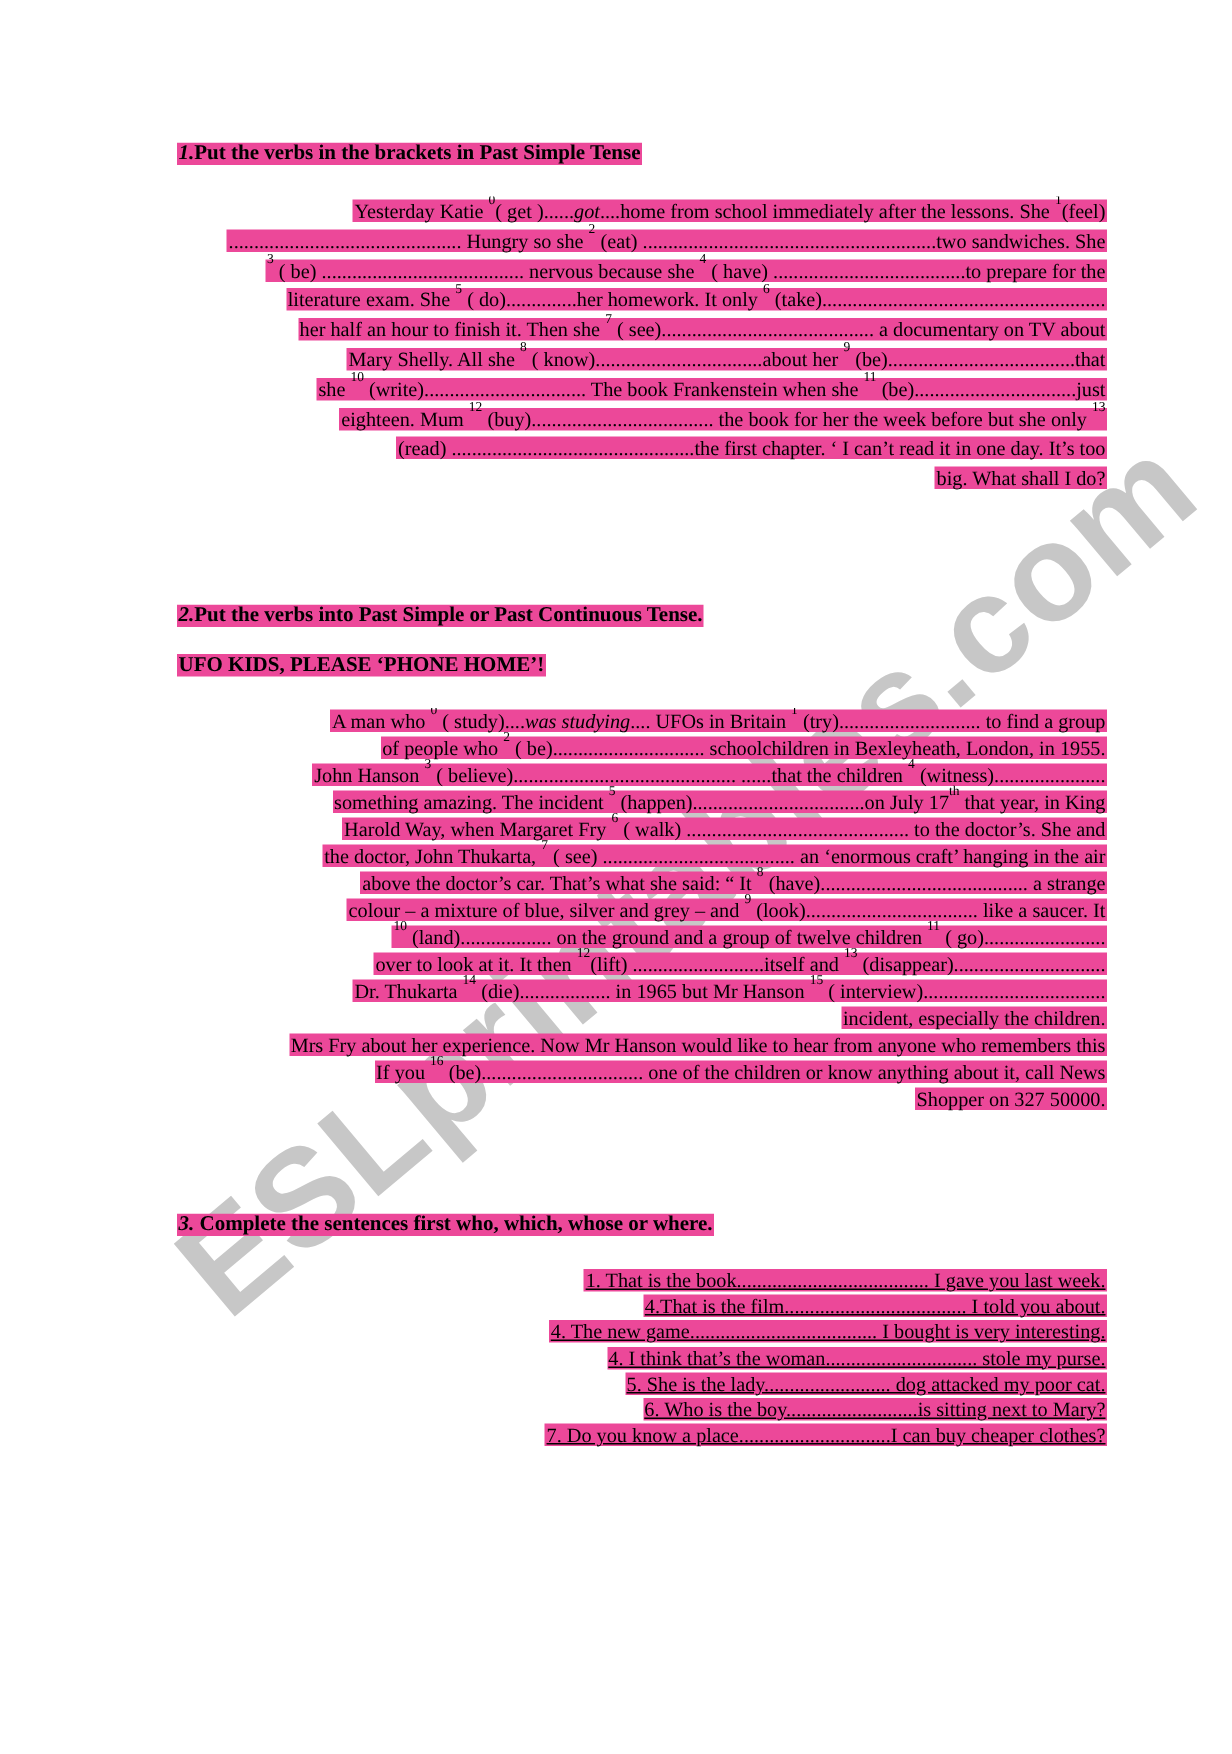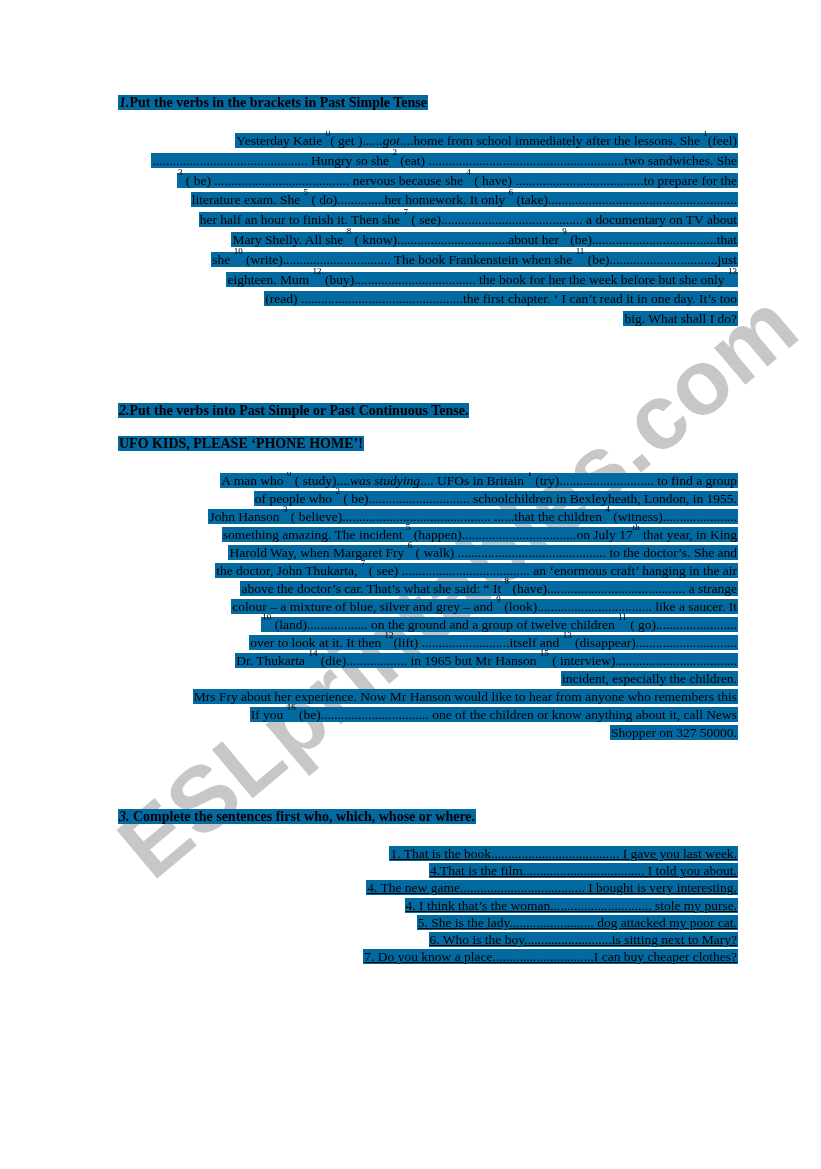--- a/index.html
+++ b/index.html
@@ -30,21 +30,21 @@
     width:620px;
     z-index:2;
     overflow:hidden;
   }
   .heading{
     font-size:14px;
     font-weight:bold;
     white-space:nowrap;
   }
   .heading .lb, .line .lb{
-    background:#0369a1;
+    background:#ec4899;
     padding:0 1px;
     margin-top:28px;
   }
   .num{font-style:italic;font-weight:bold;}
   .para{font-size:13.5px;text-align:right;}
   .line{white-space:nowrap;}
   .p1 .line{height:19.8px;line-height:19.8px;}
   .p2 .line{height:18px;line-height:18px;}
   .p3 .line{height:17.2px;line-height:17.2px;}
   sup{

